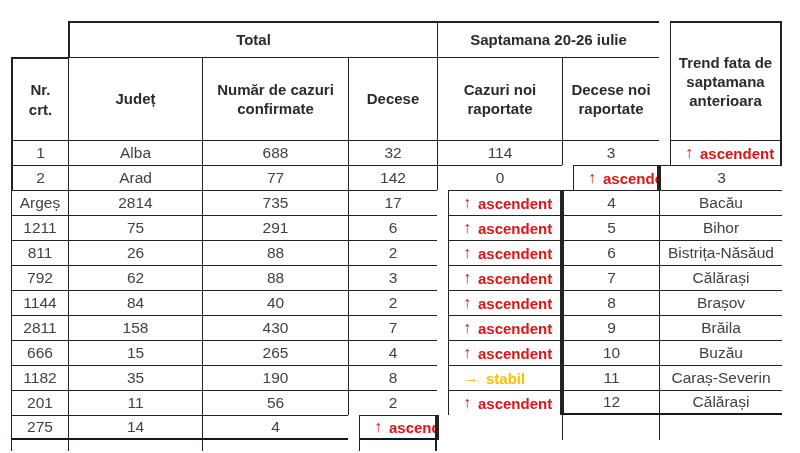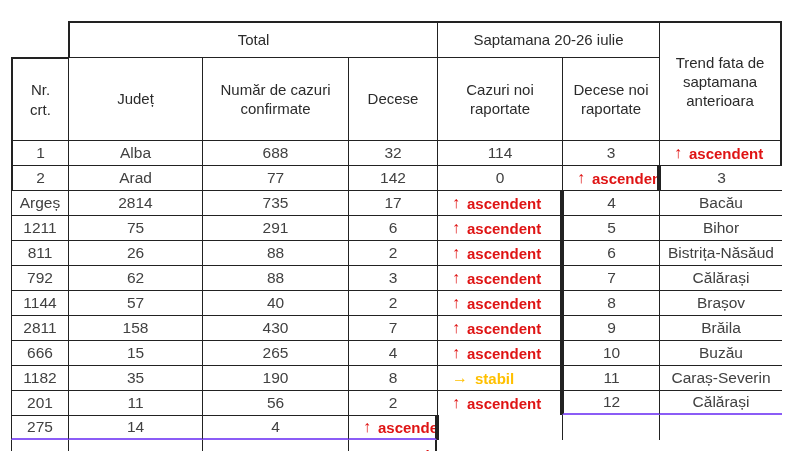--- a/index.html
+++ b/index.html
@@ -29,24 +29,24 @@
     justify-content: center;
     text-align: center;
     border-left: 1.5px solid #222222;
     border-top: 1.5px solid #222222;
     background: #ffffff;
     overflow: hidden;
   }
   .spacer { border: none; background: transparent; }
   .ot { border-top-width: 2px; }
   .ol { border-left-width: 2px; }
-  .or { border-right: 2px solid #222222; }
-  .ob { border-bottom: 2px solid #8b5cf6; }
+  .or { border-right: 2px solid #222222; margin-left: 11px; }
+  .ob { border-bottom: 2px solid #0f172a; }
   .hdr {
-    font-weight: normal;
+    font-weight: bold;
     font-size: 15px;
     color: #2b2b2b;
     line-height: 1.28;
     white-space: pre-line;
     padding: 0 7px;
   }
   .val {
     font-size: 15.5px;
     color: #414141;
   }
@@ -143,21 +143,21 @@
   <div class="c val">88</div>
   <div class="c val">3</div>
   <div class="c trend or" style="color: rgb(223, 20, 20);">
     <span class="arrow">↑</span>
     <span class="lbl">ascendent</span>
   </div>
 
   <div class="c val ol">7</div>
   <div class="c val">Călărași</div>
   <div class="c val">1144</div>
-  <div class="c val">57</div>
+  <div class="c val">84</div>
   <div class="c val">40</div>
   <div class="c val">2</div>
   <div class="c trend or" style="color: rgb(223, 20, 20);">
     <span class="arrow">↑</span>
     <span class="lbl">ascendent</span>
   </div>
 
   <div class="c val ol">8</div>
   <div class="c val">Brașov</div>
   <div class="c val">2811</div>

